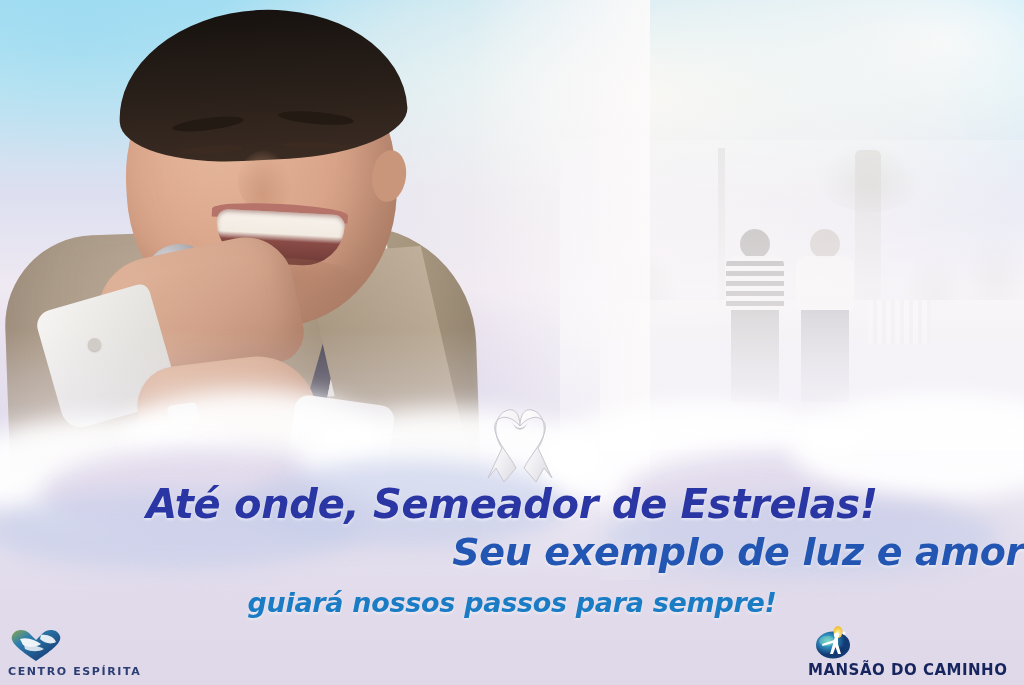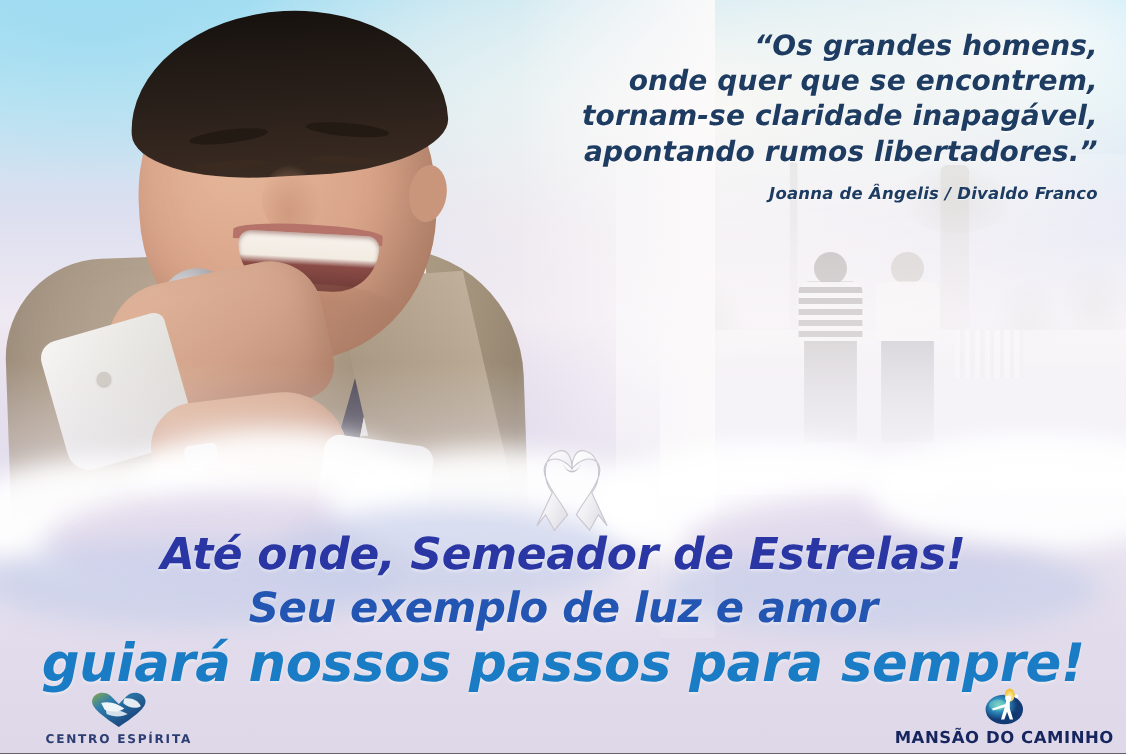--- a/index.html
+++ b/index.html
@@ -286,25 +286,25 @@
   }
   .hl{
     font-style:italic;
     font-weight:bold;
     letter-spacing:-.3px;
     line-height:1;
     margin:0;
     text-shadow:0 2px 3px rgba(255,255,255,.45);
   }
   .hl1{font-size:40px;color:#2a36a3;}
-  .hl2{font-size:38px;color:#2356b2;margin-top:9px;}
-  .hl3{font-size:48px;color:#1a7cc4;margin-top:8px;}
-
-  
-  .logo{position:absolute;bottom:6px;z-index:8;text-align:center;}
+  .hl2{font-size:38px;color:#2356b2;margin-top:9px;text-align:right;}
+  .hl3{font-size:27px;color:#1a7cc4;margin-top:18px;}
+
+  
+  .logo{position:absolute;bottom:6px;z-index:8;text-align:left;}
   .logo-left{left:8px;width:200px;}
   .logo-right{right:6px;width:210px;}
   .logo-mark{height:36px;margin-bottom:2px;}
   .logo-l1{
     font-size:11px;font-weight:bold;color:#2b3d72;letter-spacing:1.6px;line-height:14px;
   }
   .logo-l2{
     font-size:14.5px;font-weight:bold;color:#16255e;letter-spacing:.6px;line-height:17px;
   }
   .logo-right .logo-l2{font-size:15px;letter-spacing:.5px;}
@@ -374,27 +374,20 @@
     <div class="cloud l" style="left:40px;top:128px;width:340px;height:96px;"></div>
     <div class="cloud w" style="left:300px;top:88px;width:300px;height:104px;"></div>
     <div class="cloud b" style="left:250px;top:140px;width:320px;height:88px;"></div>
     <div class="cloud w" style="left:540px;top:82px;width:320px;height:110px;"></div>
     <div class="cloud l" style="left:620px;top:132px;width:330px;height:92px;"></div>
     <div class="cloud w" style="left:790px;top:74px;width:300px;height:106px;"></div>
     <div class="cloud b" style="left:-20px;top:170px;width:380px;height:80px;"></div>
     <div class="cloud b" style="left:600px;top:176px;width:400px;height:80px;"></div>
   </div>
 
-  <div class="quote-block">
-    <div class="quote-line">“Os grandes homens,</div>
-    <div class="quote-line">onde quer que se encontrem,</div>
-    <div class="quote-line">tornam-se claridade inapagável,</div>
-    <div class="quote-line">apontando rumos libertadores.”</div>
-    <div class="quote-attr">Joanna de Ângelis / Divaldo Franco</div>
-  </div>
 
   <div class="ribbon">
     <svg width="68" height="78" viewBox="0 0 68 78">
       <defs>
         <linearGradient id="rbg" x1="0" y1="0" x2="1" y2="1">
           <stop offset="0%" stop-color="#ffffff"></stop>
           <stop offset="55%" stop-color="#f2f1f4"></stop>
           <stop offset="100%" stop-color="#d9d7de"></stop>
         </linearGradient>
       </defs>

